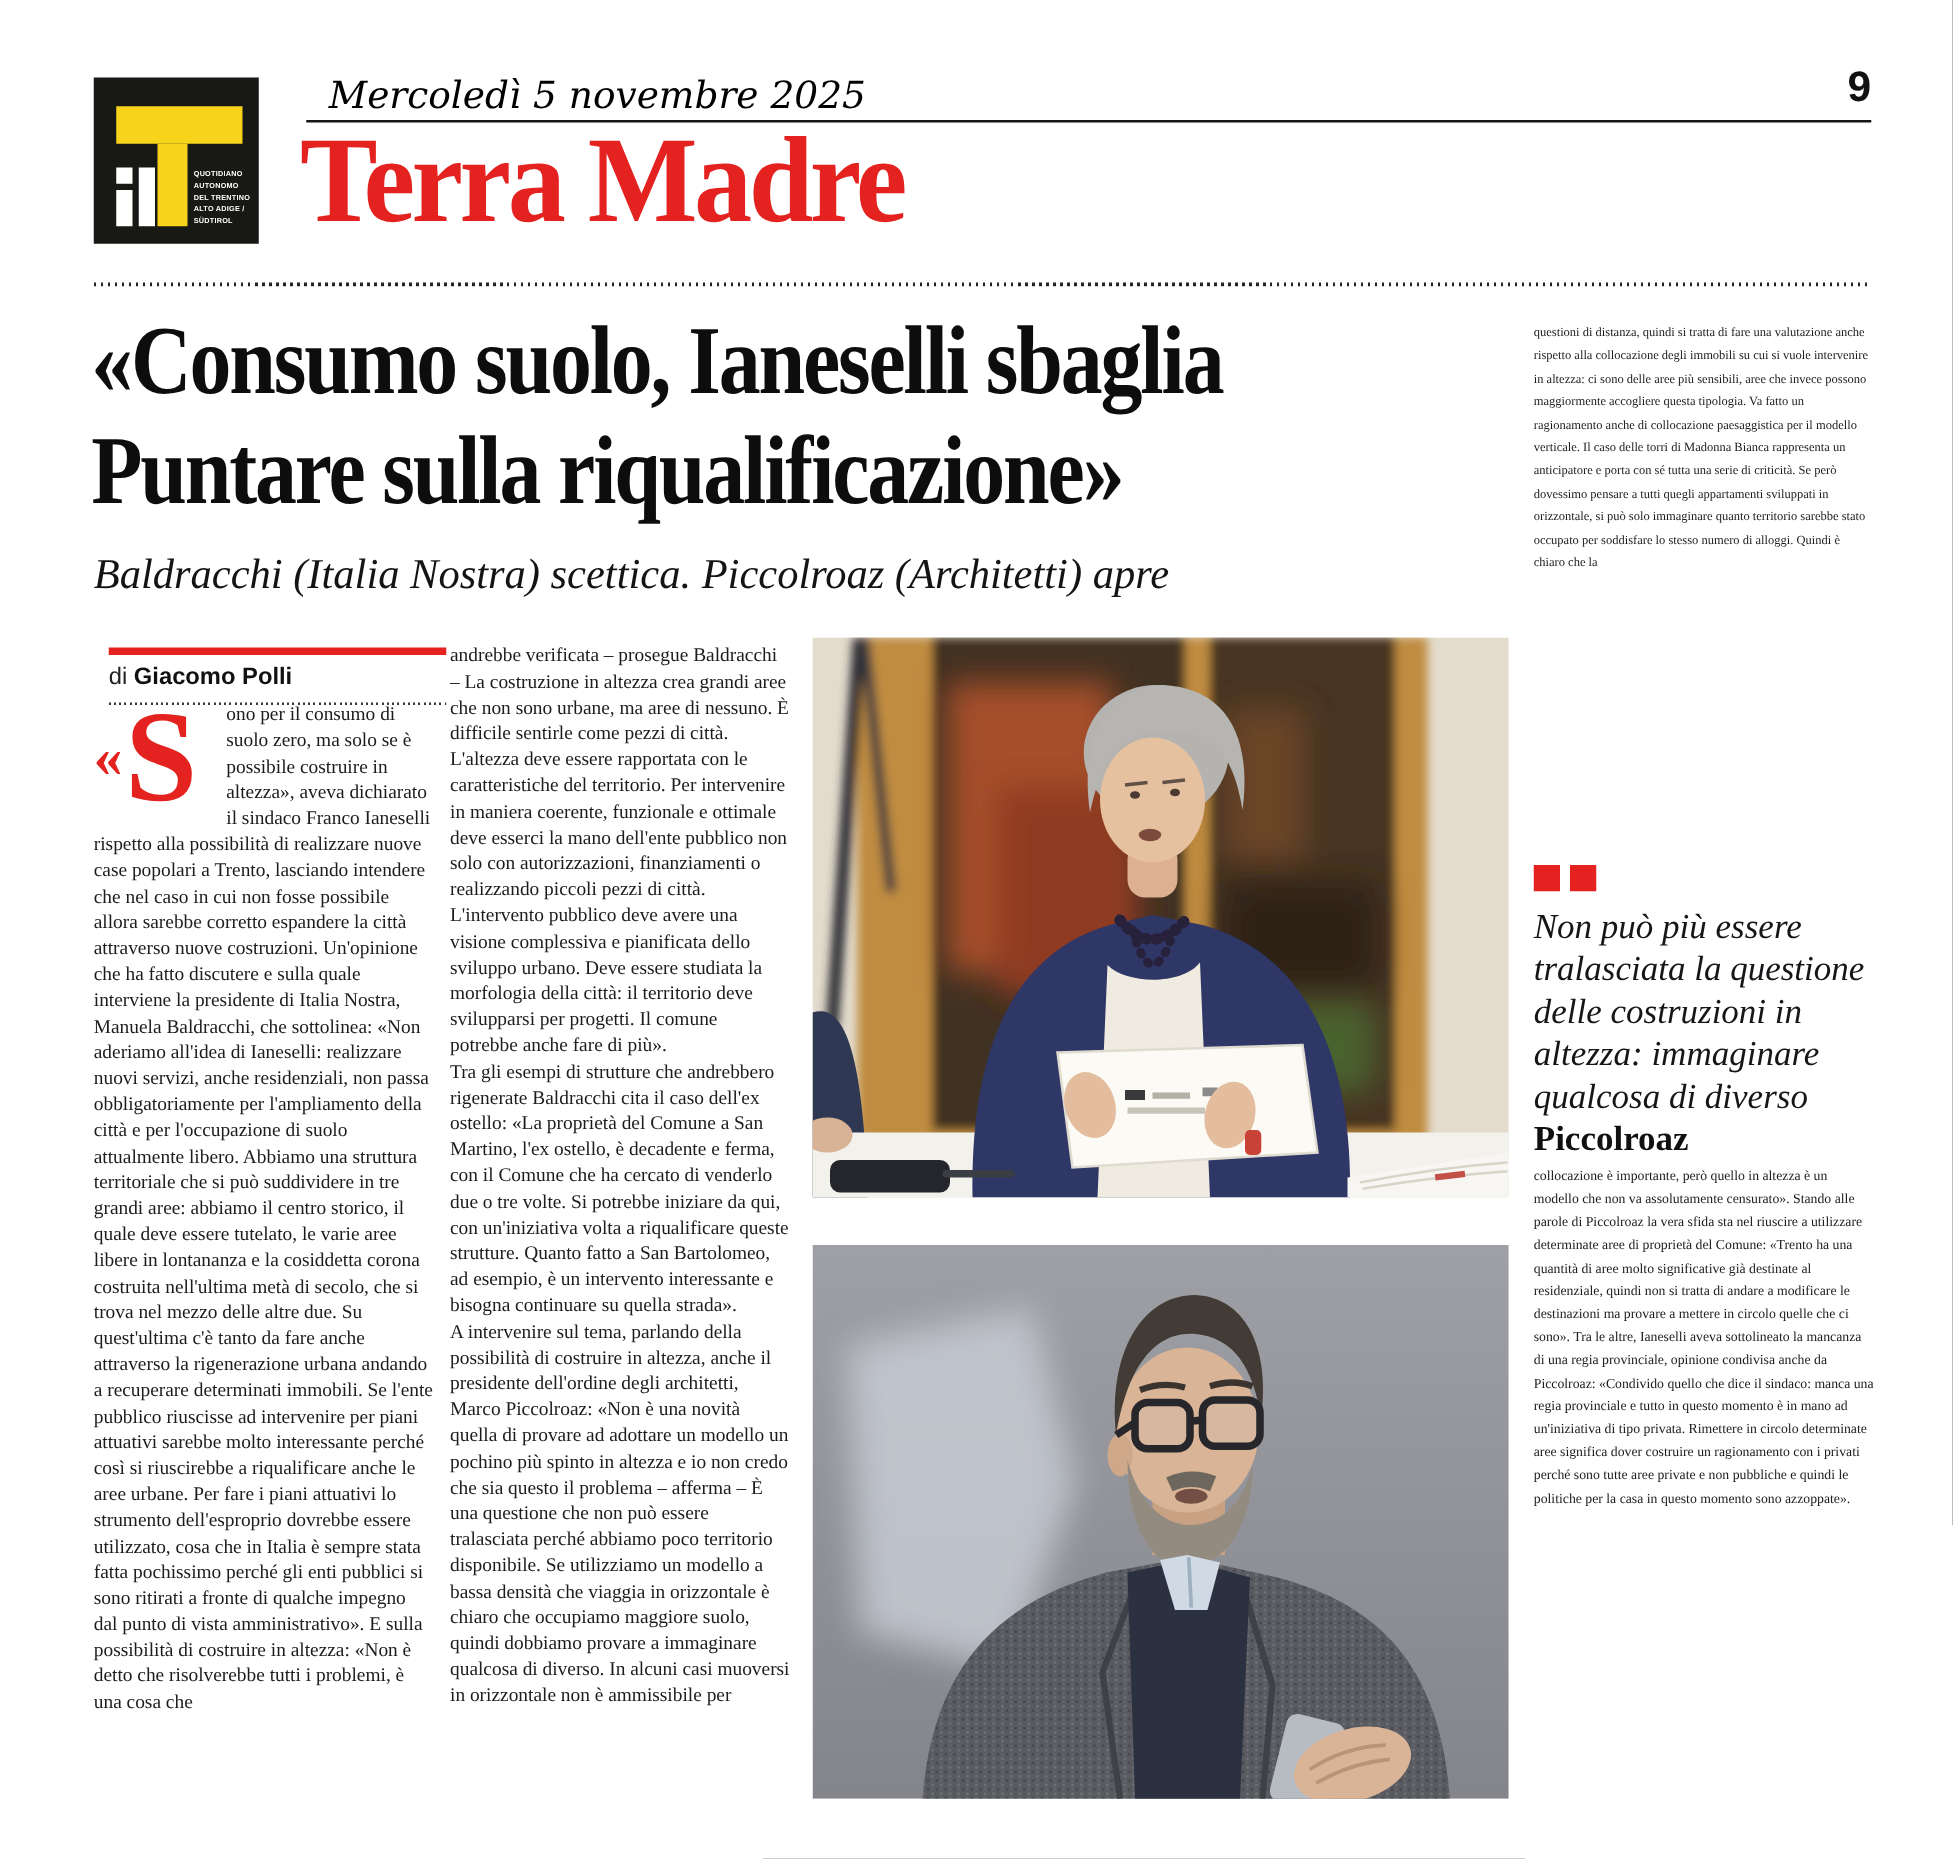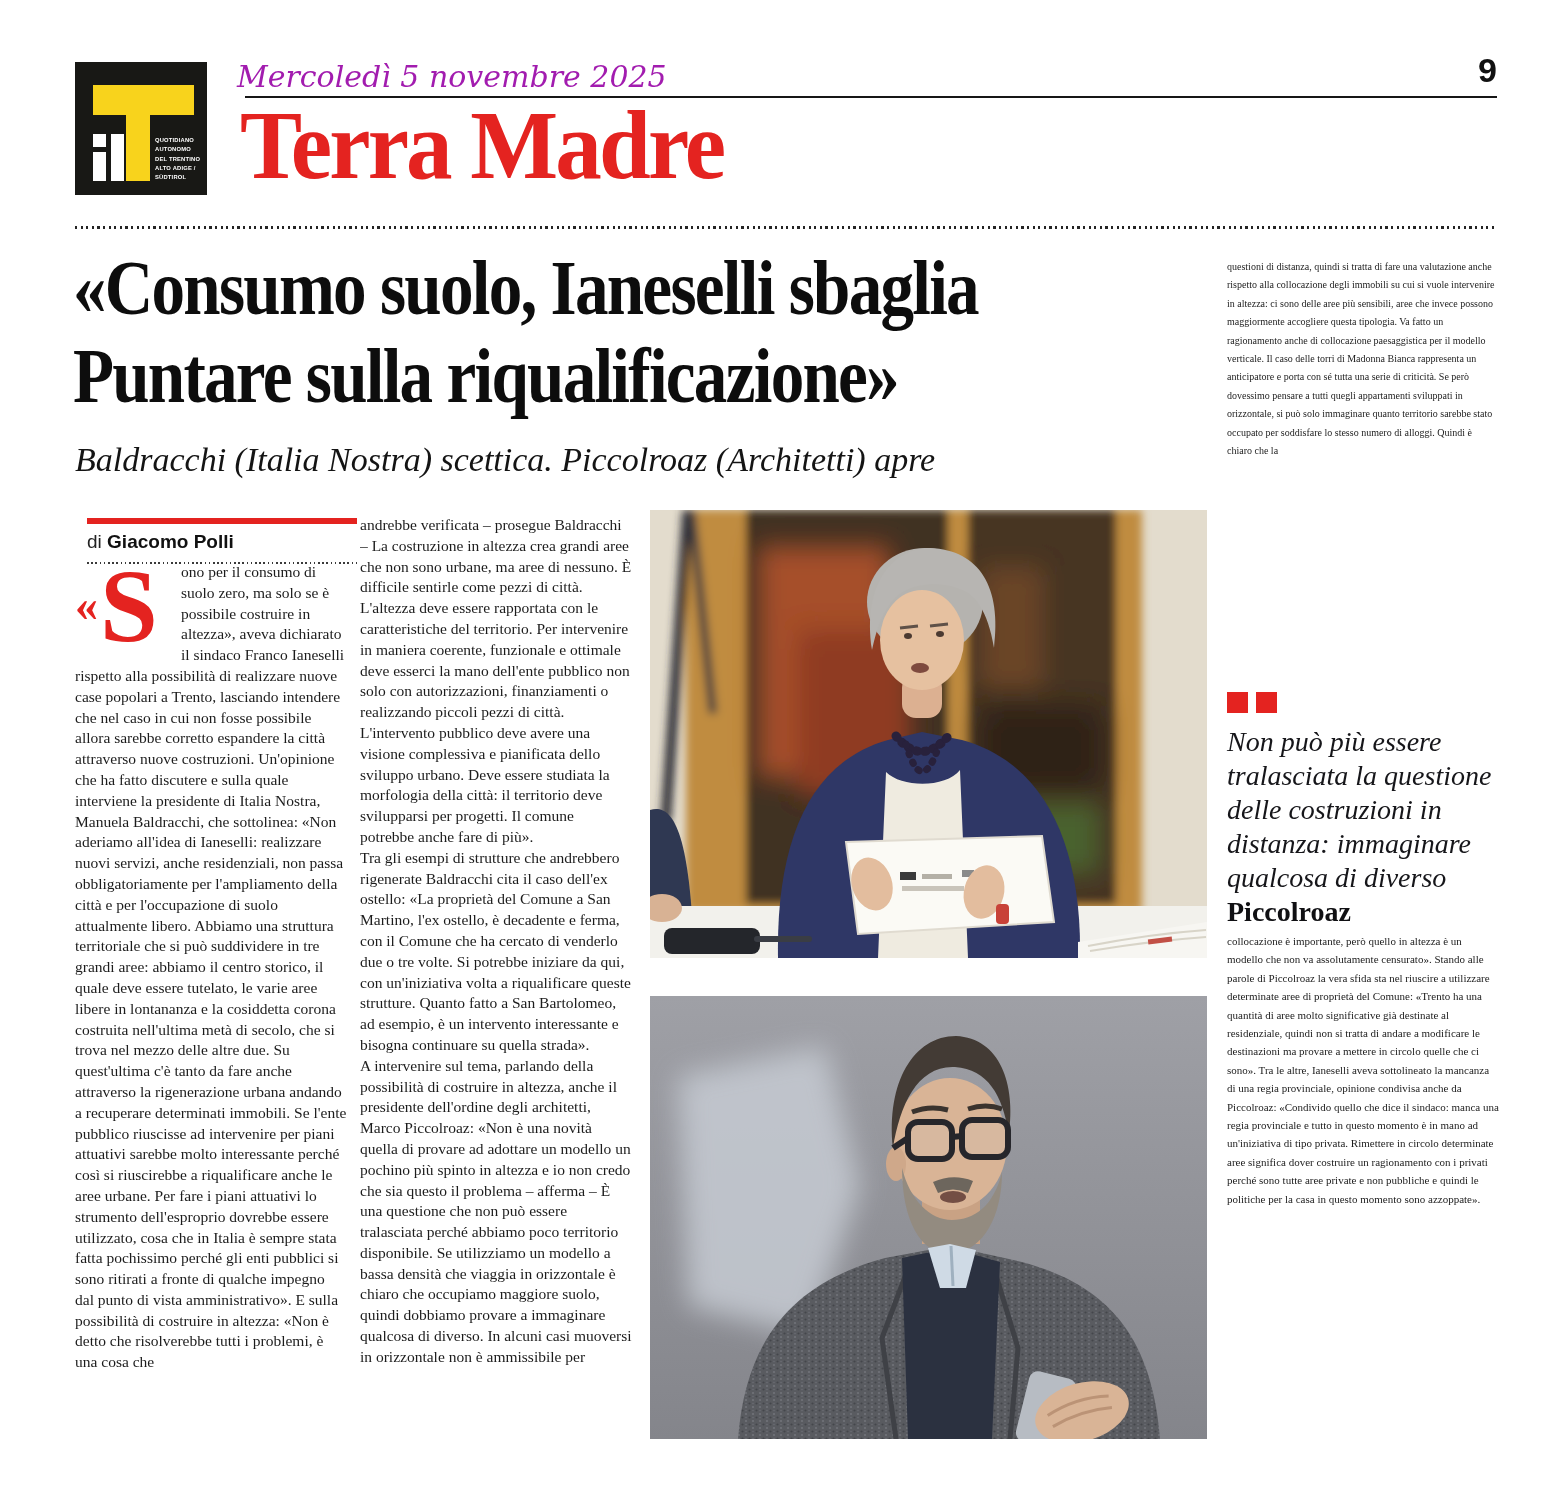--- a/index.html
+++ b/index.html
@@ -9,21 +9,21 @@
 
   
   .logo{left:75px;top:62px;width:132px;height:133px;background:#181815;}
   .logo .tbar{position:absolute;left:18px;top:23px;width:101px;height:30px;background:var(--logo-yellow);}
   .logo .tstem{position:absolute;left:51px;top:53px;width:24px;height:66px;background:var(--logo-yellow);}
   .logo .idot{position:absolute;left:18px;top:72px;width:13px;height:13px;background:#fff;}
   .logo .istem{position:absolute;left:18px;top:90px;width:13px;height:29px;background:#fff;}
   .logo .lbar{position:absolute;left:36px;top:72px;width:13px;height:47px;background:#fff;}
   .logo .tagline{position:absolute;left:80px;top:74px;width:50px;color:#fff;
         font:700 5.8px/1.6 "Liberation Sans",sans-serif;letter-spacing:.2px;}
-  .date{left:237px;top:60px;font:italic 400 30px/1.1 "DejaVu Serif",serif;color:#a21caf;}
+  .date{left:263px;top:60px;font:italic 400 30px/1.1 "DejaVu Serif",serif;color:#000000;}
   .header-rule{left:245px;top:96px;width:1252px;height:2px;background:#161616;}
   .page-num{left:1440px;top:52px;width:57px;text-align:right;
         font:700 34px/1.1 "Liberation Sans",sans-serif;color:#111;}
   .section-title{left:240px;top:94px;font:700 98px/1.05 "Liberation Serif",serif;
         color:var(--accent);letter-spacing:-3px;transform:scaleX(.95);transform-origin:left top;white-space:nowrap;}
   .top-dotted{left:75px;top:226px;width:1422px;height:3px;
         background:repeating-linear-gradient(90deg,#242424 0 2.2px,transparent 2.2px 5.6px);}
 
   
   .headline{left:73px;top:244px;width:1140px;color:#0d0d0d;}
@@ -120,21 +120,21 @@
 
   <div class="abs bodytext col3a">
     <p>questioni di distanza, quindi si tratta di fare una valutazione anche rispetto alla collocazione degli immobili su cui si vuole intervenire in altezza: ci sono delle aree più sensibili, aree che invece possono maggiormente accogliere questa tipologia. Va fatto un ragionamento anche di collocazione paesaggistica per il modello verticale. Il caso delle torri di Madonna Bianca rappresenta un anticipatore e porta con sé tutta una serie di criticità. Se però dovessimo pensare a tutti quegli appartamenti sviluppati in orizzontale, si può solo immaginare quanto territorio sarebbe stato occupato per soddisfare lo stesso numero di alloggi. Quindi è chiaro che la</p>
   </div>
 
   <div class="abs pullquote">
     <div class="pq-squares">
       <div class="pq-square"></div>
       <div class="pq-square"></div>
     </div>
-    <div class="pq-text">Non può più essere tralasciata la questione delle costruzioni in distanza: immaginare qualcosa di diverso</div>
+    <div class="pq-text">Non può più essere tralasciata la questione delle costruzioni in altezza: immaginare qualcosa di diverso</div>
     <div class="pq-attr">Piccolroaz</div>
   </div>
 
   <div class="abs bodytext col3b">
     <p>collocazione è importante, però quello in altezza è un modello che non va assolutamente censurato». Stando alle parole di Piccolroaz la vera sfida sta nel riuscire a utilizzare determinate aree di proprietà del Comune: «Trento ha una quantità di aree molto significative già destinate al residenziale, quindi non si tratta di andare a modificare le destinazioni ma provare a mettere in circolo quelle che ci sono». Tra le altre, Ianeselli aveva sottolineato la mancanza di una regia provinciale, opinione condivisa anche da Piccolroaz: «Condivido quello che dice il sindaco: manca una regia provinciale e tutto in questo momento è in mano ad un'iniziativa di tipo privata. Rimettere in circolo determinate aree significa dover costruire un ragionamento con i privati perché sono tutte aree private e non pubbliche e quindi le politiche per la casa in questo momento sono azzoppate».</p>
   </div>
 
   <div class="abs photo1">
     <svg viewBox="0 0 557 448" preserveAspectRatio="none">
       <defs>

